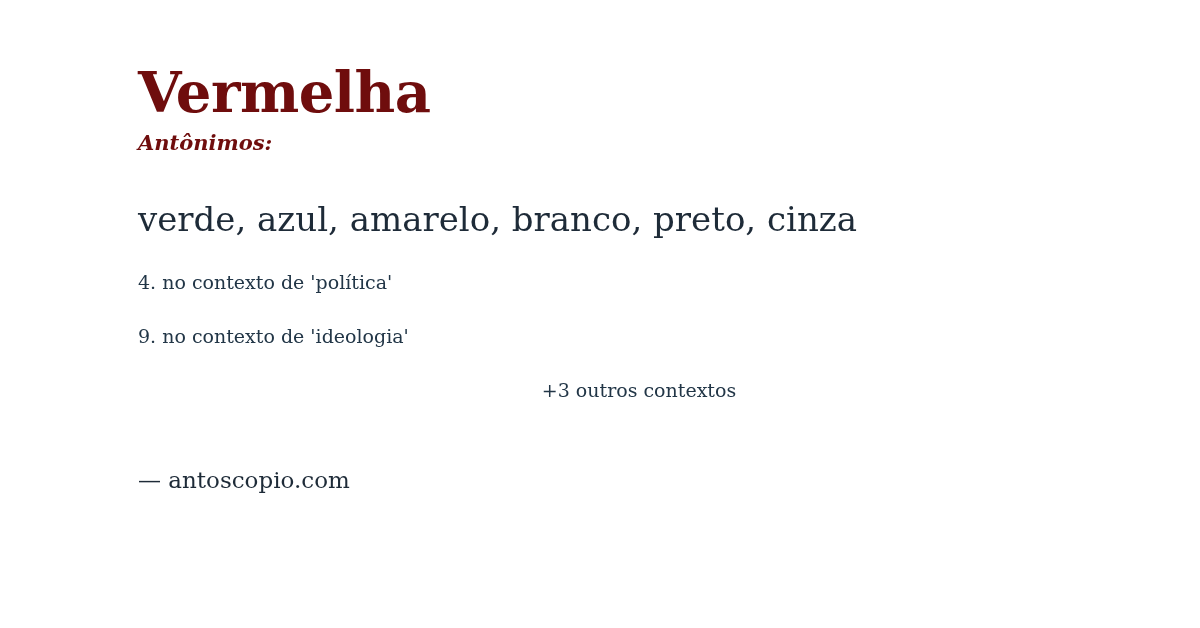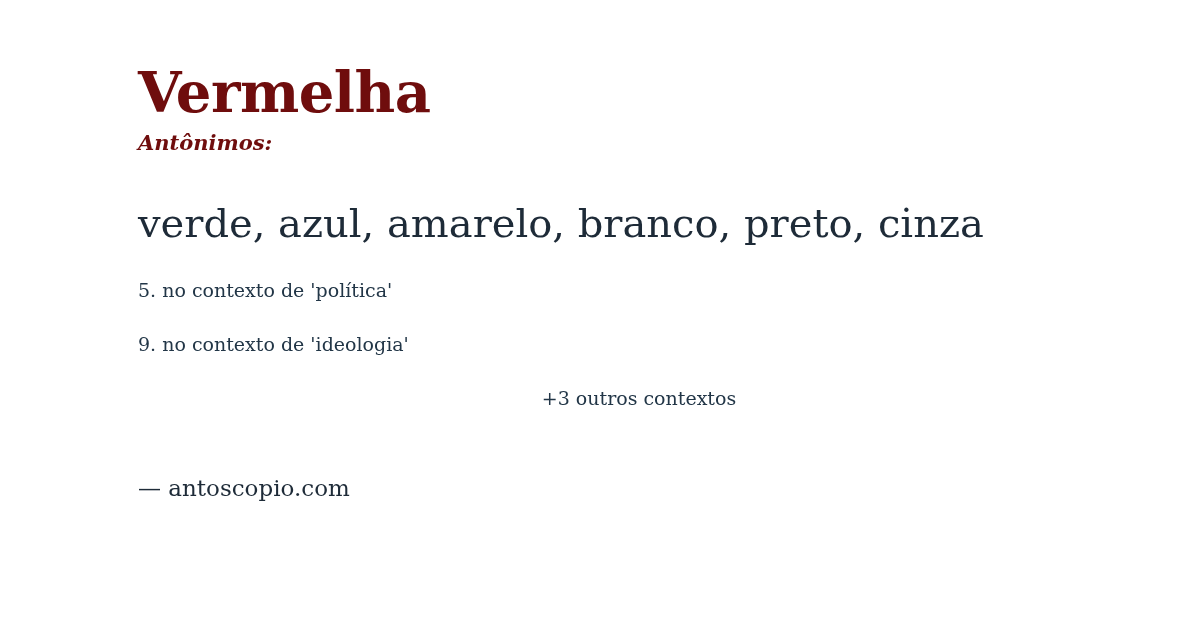--- a/index.html
+++ b/index.html
@@ -41,21 +41,21 @@
   .entry {
     margin-bottom: 29px;
   }
   .entry-context {
     color: var(--context);
     font-size: 19px;
     line-height: 1.35;
   }
   .entry-antonyms {
     color: var(--text);
-    font-size: 40px;
+    font-size: 34px;
     line-height: 1.3;
     margin-top: 2px;
   }
   .more-contexts {
     color: var(--context);
     font-size: 19px;
     margin-top: 16px;
     text-align: center;
   }
   .attribution {
@@ -73,21 +73,21 @@
 
   <div class="section-subtitle">Antônimos:</div>
 
   <div class="entries">
 
     <div class="entry">
       <div class="entry-antonyms">verde, azul, amarelo, branco, preto, cinza</div>
     </div>
 
     <div class="entry">
-      <div class="entry-context">5. no contexto de 'política'</div>
+      <div class="entry-context">4. no contexto de 'política'</div>
     </div>
 
     <div class="entry">
       <div class="entry-context">9. no contexto de 'ideologia'</div>
     </div>
 
   </div>
 
   <div class="more-contexts">+3 outros contextos</div>
 

